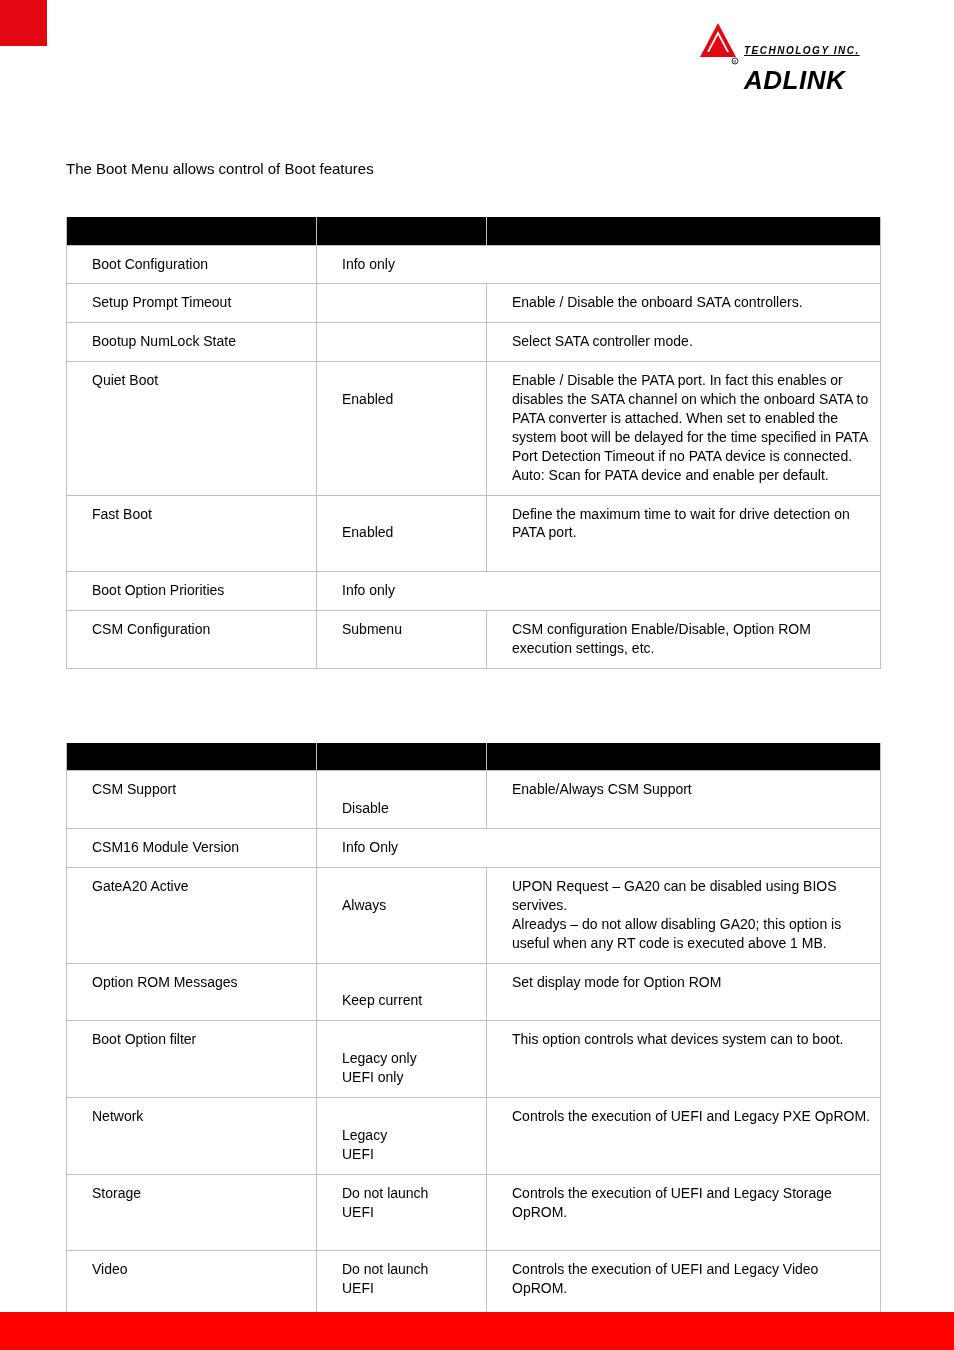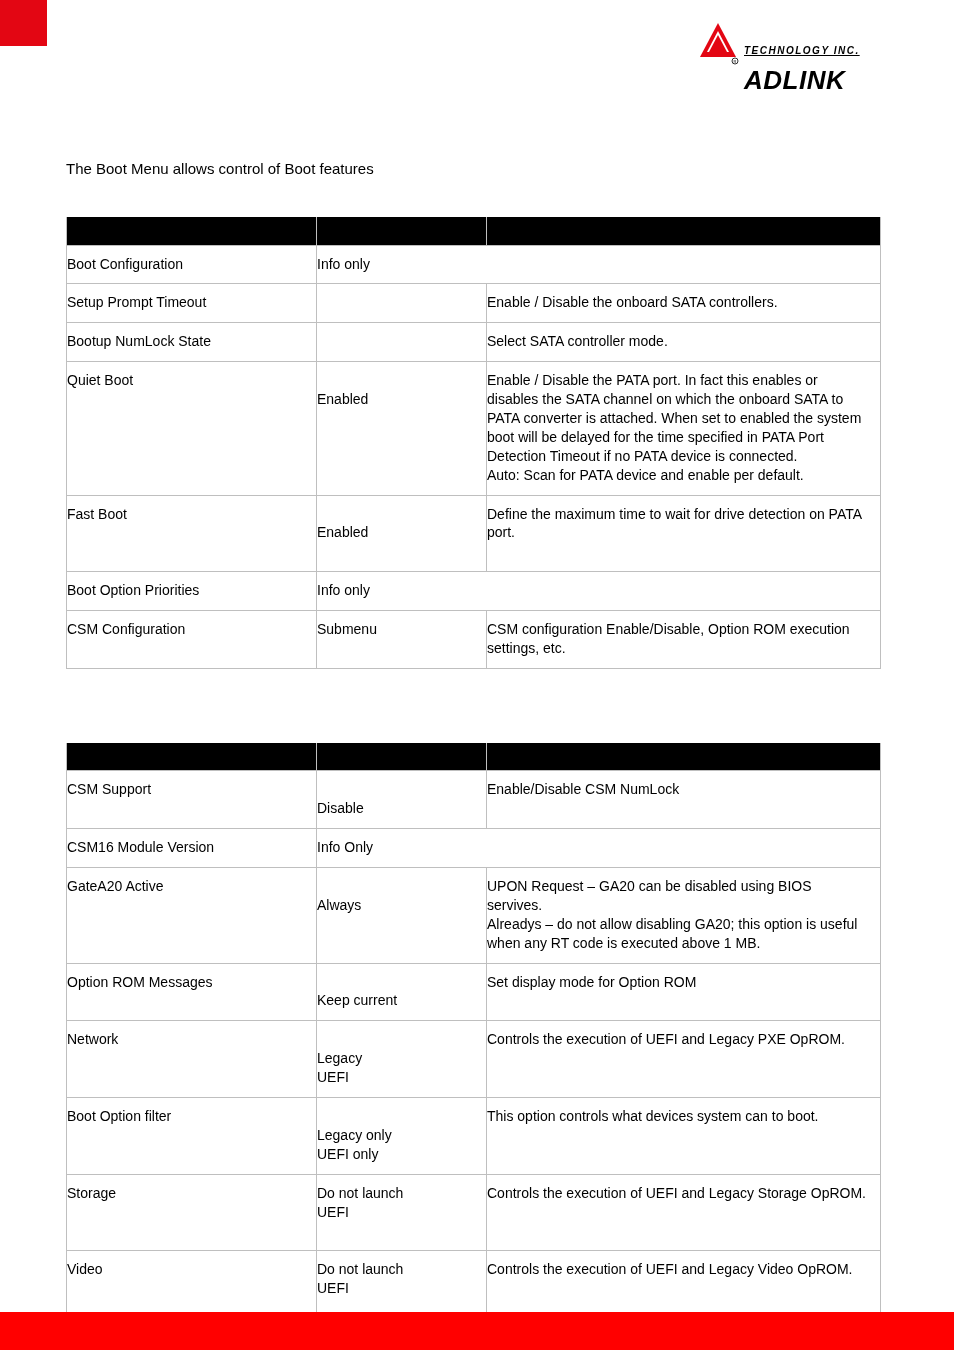--- a/index.html
+++ b/index.html
@@ -8,21 +8,21 @@
   .topbar { width: 47px; height: 46px; background: #e30613; position: absolute; top: 0; left: 0; }
   .logo { position: absolute; top: 18px; right: 78px; width: 180px; height: 52px; }
   .logo .mark { position: absolute; left: 0; top: 3px; }
   .logo svg { display: block; }
   .logo .text { position: absolute; left: 48px; top: 0; font-weight: 900; font-size: 26px; font-style: italic; letter-spacing: 0.5px; color: #000; margin-top: 47px; }
   .logo .sub { position: absolute; left: 48px; top: 27px; font-size: 10px; letter-spacing: 1.5px; font-style: italic; font-weight: 700; color: #000; text-decoration: underline; }
   .content { padding: 160px 73px 0 66px; }
   .intro { font-size: 15px; margin-bottom: 40px; color: #000; }
   table { width: 100%; border-collapse: collapse; margin-bottom: 74px; }
   table thead tr th { background: #000; height: 28px; border: 1px solid #bfbfbf; border-top: none; }
-  table td { border: 1px solid #bfbfbf; padding: 9px 10px 10px 0; vertical-align: top; font-size: 14px; line-height: 1.35; }
+  table td { border: 1px solid #bfbfbf; padding: 9px 10px 10px 25px; vertical-align: top; font-size: 14px; line-height: 1.35; }
   .col1 { width: 250px; }
   .col2 { width: 170px; }
   .col3 { }
   .multi-line { white-space: pre-line; }
   .footer { position: absolute; bottom: 0; left: 0; width: 100%; height: 74px; background: #ff0000; }
 </style>
 </head>
 <body>
 
 <div class="page">
@@ -101,52 +101,52 @@
             <th class="col1"></th>
             <th class="col2"></th>
             <th class="col3"></th>
           </tr>
         </thead>
       <tbody id="tbody2">
           <tr>
             <td class="col1">CSM Support</td>
             <td class="col2 multi-line">
 Disable</td>
-            <td class="col3 multi-line">Enable/Disable CSM NumLock</td>
+            <td class="col3 multi-line">Enable/Always CSM Support</td>
           </tr>
           <tr>
             <td class="col1">CSM16 Module Version</td>
             <td colspan="2">Info Only</td>
           </tr>
           <tr>
             <td class="col1">GateA20 Active</td>
             <td class="col2 multi-line">
 Always</td>
             <td class="col3 multi-line">UPON Request – GA20 can be disabled using BIOS servives.
 Alreadys – do not allow disabling GA20; this option is useful when any RT code is executed above 1 MB.</td>
           </tr>
           <tr>
             <td class="col1">Option ROM Messages</td>
             <td class="col2 multi-line">
 Keep current</td>
             <td class="col3 multi-line">Set display mode for Option ROM</td>
           </tr>
           <tr>
+            <td class="col1">Boot Option filter</td>
+            <td class="col2 multi-line">
+Legacy only
+UEFI only</td>
+            <td class="col3 multi-line">This option controls what devices system can to boot.</td>
+          </tr>
+          <tr>
             <td class="col1">Network</td>
             <td class="col2 multi-line">
 Legacy
 UEFI</td>
             <td class="col3 multi-line">Controls the execution of UEFI and Legacy PXE OpROM.</td>
-          </tr>
-          <tr>
-            <td class="col1">Boot Option filter</td>
-            <td class="col2 multi-line">
-Legacy only
-UEFI only</td>
-            <td class="col3 multi-line">This option controls what devices system can to boot.</td>
           </tr>
           <tr>
             <td class="col1">Storage</td>
             <td class="col2 multi-line">Do not launch
 UEFI
 &nbsp;</td>
             <td class="col3 multi-line">Controls the execution of UEFI and Legacy Storage OpROM.</td>
           </tr>
           <tr>
             <td class="col1">Video</td>

